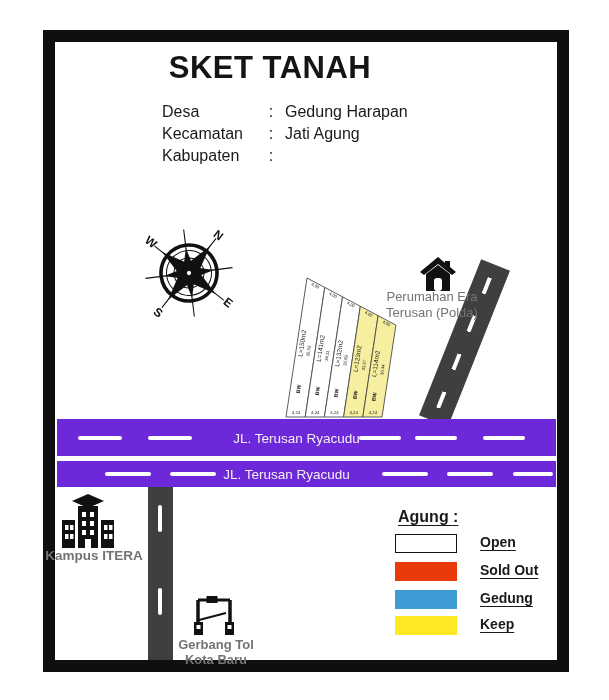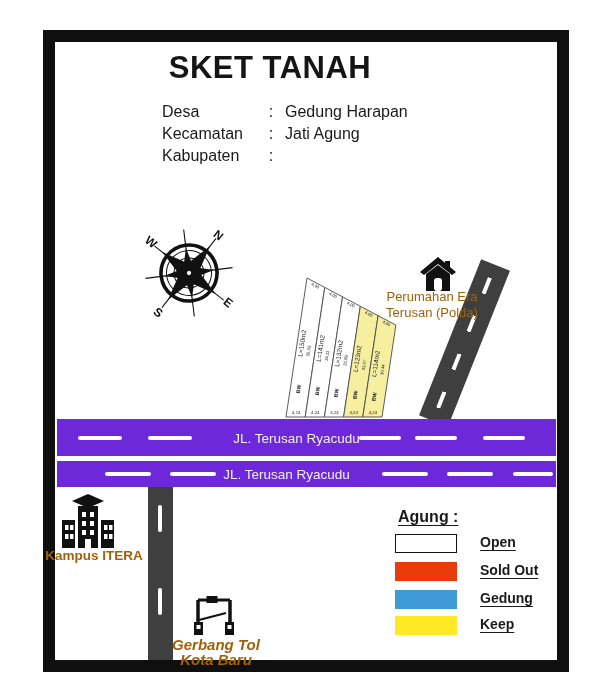--- a/index.html
+++ b/index.html
@@ -25,24 +25,24 @@
               color:#f2f2f2;font-size:13.5px;white-space:nowrap;}
   .dash{position:absolute;height:4px;background:#ffffff;border-radius:2px;top:50%;margin-top:-2px;}
   .road-v{position:absolute;left:148px;top:487px;width:25px;height:173px;background:#3f3f3f;}
   .vdash{position:absolute;left:10px;width:4px;height:27px;background:#fff;border-radius:2px;}
   .road-diag{position:absolute;left:449px;top:259px;width:31px;height:168px;background:#3f3f3f;
              transform:rotate(21.7deg);}
   .diag-stripe{position:absolute;left:13px;top:14px;bottom:12px;width:4px;
                background:repeating-linear-gradient(to bottom,#ffffff 0 17px,rgba(0,0,0,0) 17px 41px);}
 
   
-  .lm-label{position:absolute;text-align:center;font-weight:700;color:#a16207;}
+  .lm-label{position:absolute;text-align:center;font-weight:700;color:#737373;}
   .perumahan-label{left:358px;top:289px;width:148px;font-size:13px;font-weight:400;line-height:16px;}
   .kampus-label{left:38px;top:548px;width:112px;font-size:13.5px;}
-  .tol-label{left:168px;top:637px;width:96px;font-size:15px;line-height:15px;font-style:italic;}
+  .tol-label{left:168px;top:637px;width:96px;font-size:13px;line-height:15px;}
   .lm-icon{position:absolute;}
 
   
   .legend-heading{position:absolute;left:398px;top:508px;font-size:16px;font-weight:800;
                   text-decoration:underline;text-underline-offset:3px;}
   .legend-item{position:absolute;left:395px;width:170px;height:20px;}
   .legend-swatch{position:absolute;left:0;top:0;width:62px;height:19px;box-sizing:border-box;}
   .legend-label{position:absolute;left:85px;top:0;font-size:14px;font-weight:700;
                 text-decoration:underline;text-underline-offset:3px;white-space:nowrap;}
 

